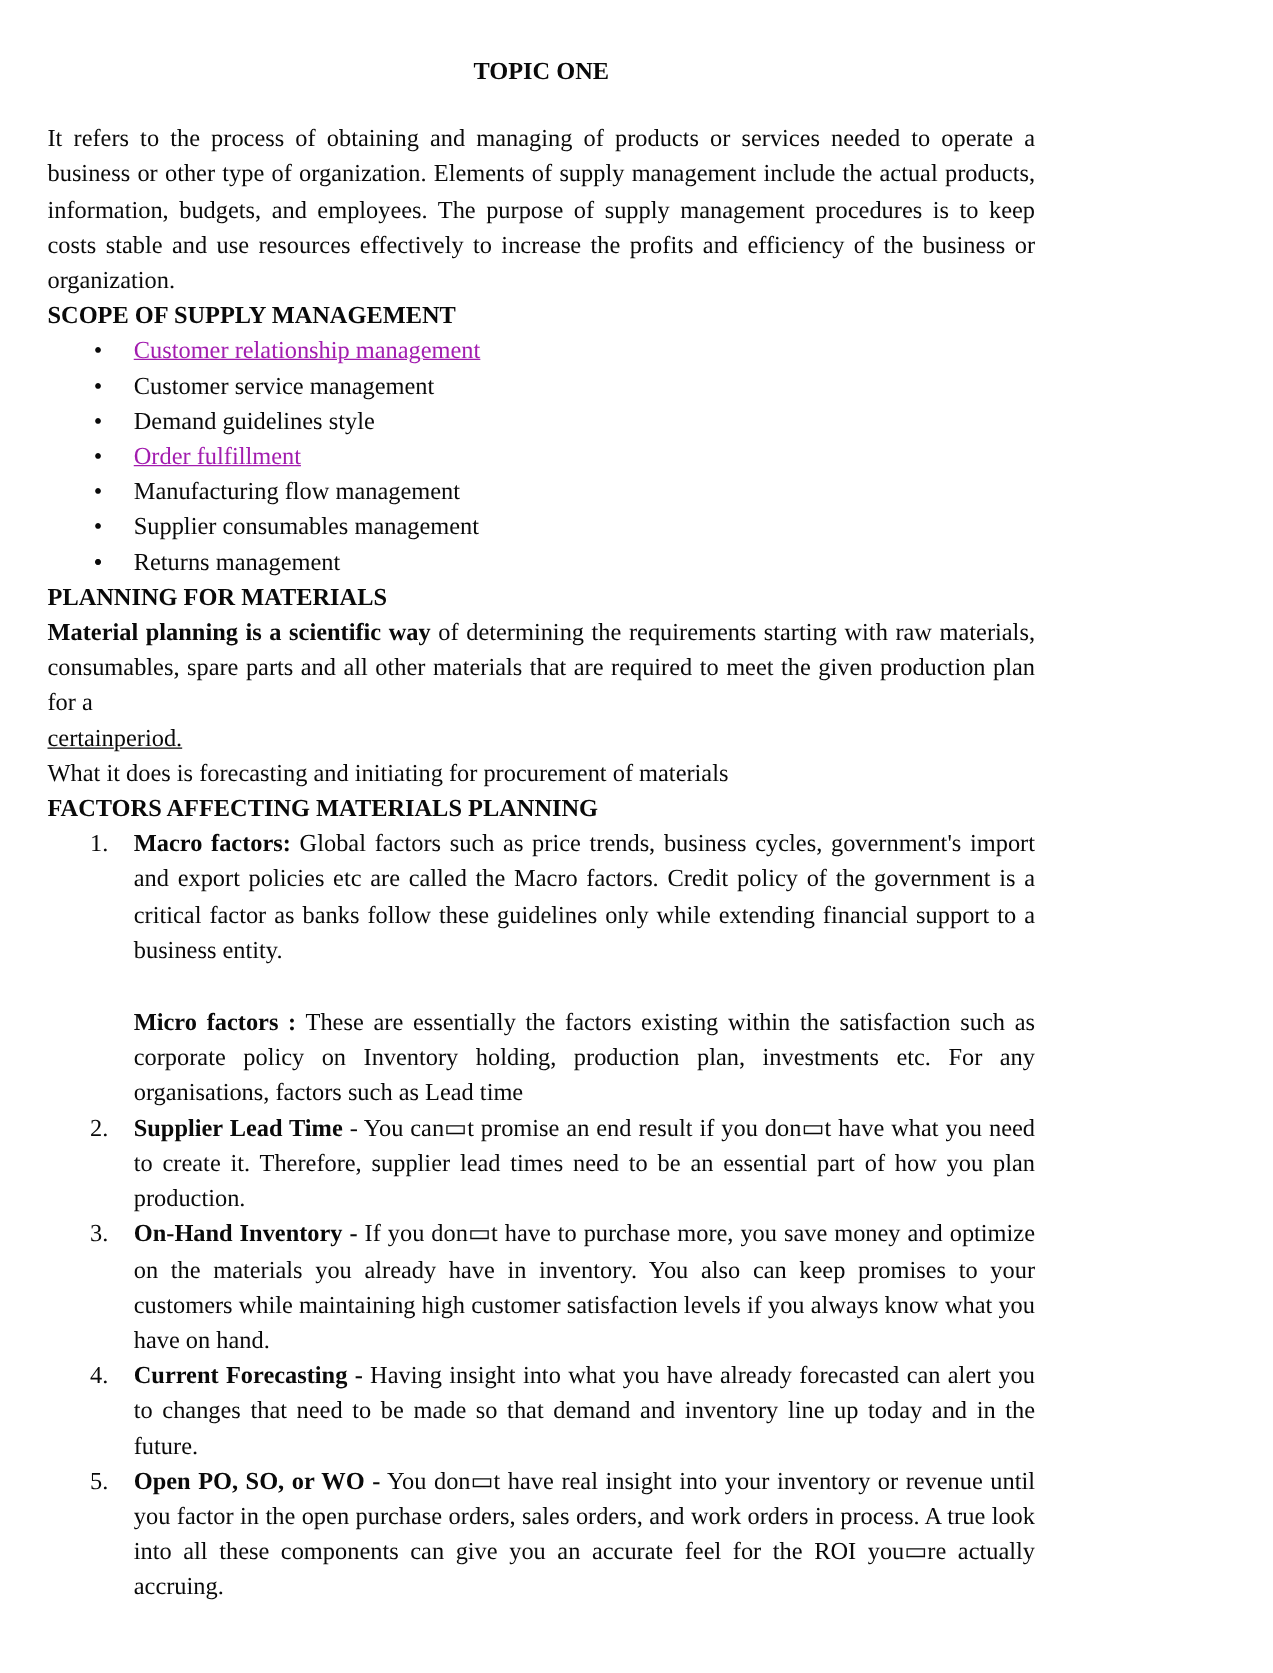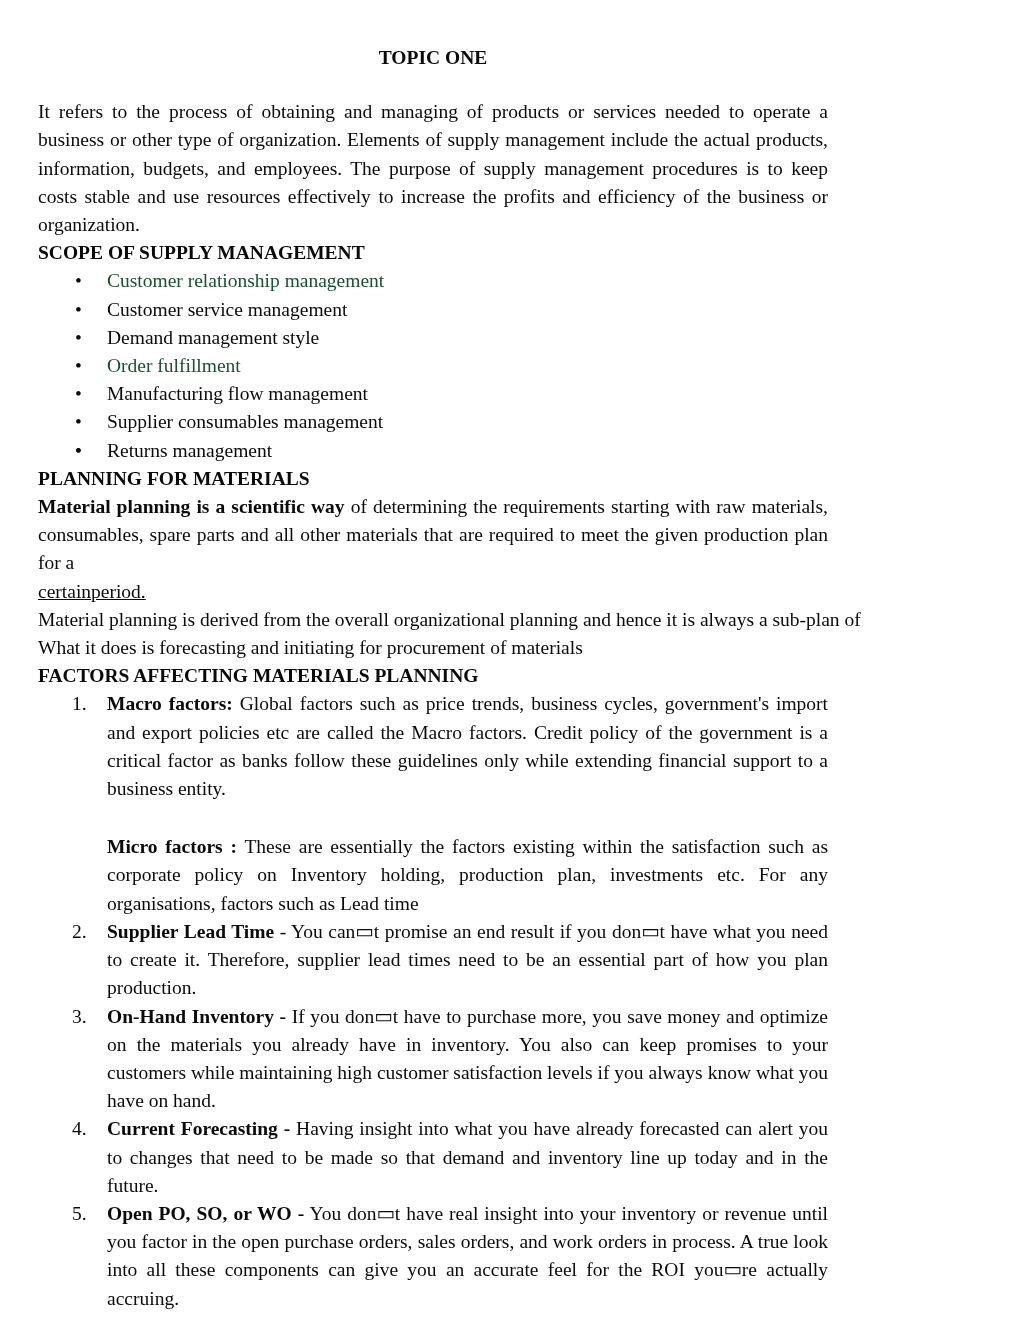--- a/index.html
+++ b/index.html
@@ -10,21 +10,21 @@
     font-size:19.5px;line-height:28.2px;
   }
   .page{padding:44px 62px 0 38px;box-sizing:border-box;width:890px;height:1338px;background:#fff;}
   .title-block{text-align:center;font-weight:bold;}
   .para{text-align:justify;}
   .para.first{margin-top:26px;}
   .heading{font-weight:bold;}
   .blist{margin:0;}
   .bitem{position:relative;padding-left:69px;}
   .bitem .bullet{position:absolute;left:37px;top:0;}
-  .link{color:#14532d;cursor:pointer;}
+  .link{color:#a21caf;text-decoration:underline;cursor:pointer;}
   .spread{display:flex;justify-content:flex-start;text-decoration:underline;}
   .nowrap-just{white-space:nowrap;}
   .nitem{position:relative;padding-left:69px;text-align:justify;}
   .nitem .num{position:absolute;left:34px;top:0;}
   .nitem.gap-above{margin-top:30px;}
   b{font-weight:bold;}
 </style>
 </head>
 <body>
 
@@ -42,21 +42,21 @@
     <div class="bitem">
       <span class="bullet">•</span>
       <span class="link">Customer relationship management</span>
     </div>
     <div class="bitem">
       <span class="bullet">•</span>
       <span>Customer service management</span>
     </div>
     <div class="bitem">
       <span class="bullet">•</span>
-      <span>Demand management style</span>
+      <span>Demand guidelines style</span>
     </div>
     <div class="bitem">
       <span class="bullet">•</span>
       <span class="link">Order fulfillment</span>
     </div>
     <div class="bitem">
       <span class="bullet">•</span>
       <span>Manufacturing flow management</span>
     </div>
     <div class="bitem">
@@ -74,21 +74,20 @@
 
   <div class="heading">PLANNING FOR MATERIALS</div>
 
   <div class="para"><b>Material planning is a scientific way</b><span> of determining the requirements starting with raw materials, consumables, spare  parts and all other materials that are required to meet the given production plan for a</span></div>
   <div class="spread">
     <span>certain</span>
     <span>period.</span>
     <span></span>
   </div>
 
-  <div class="nowrap-just">Material planning is derived from the overall organizational planning and hence it is always a sub-plan of</div>
 
   <div>What it does is forecasting and initiating for procurement of materials</div>
 
   <div class="heading">FACTORS AFFECTING MATERIALS PLANNING</div>
 
   <div>
     <div class="nitem">
       <span class="num">1.</span><b>Macro factors:</b><span> Global factors such as price trends, business cycles, government's import and export policies etc are called the Macro factors. Credit  policy of the government is a critical factor as banks follow these guidelines only while extending financial support to a business entity.</span>
     </div>
     <div class="nitem gap-above">

